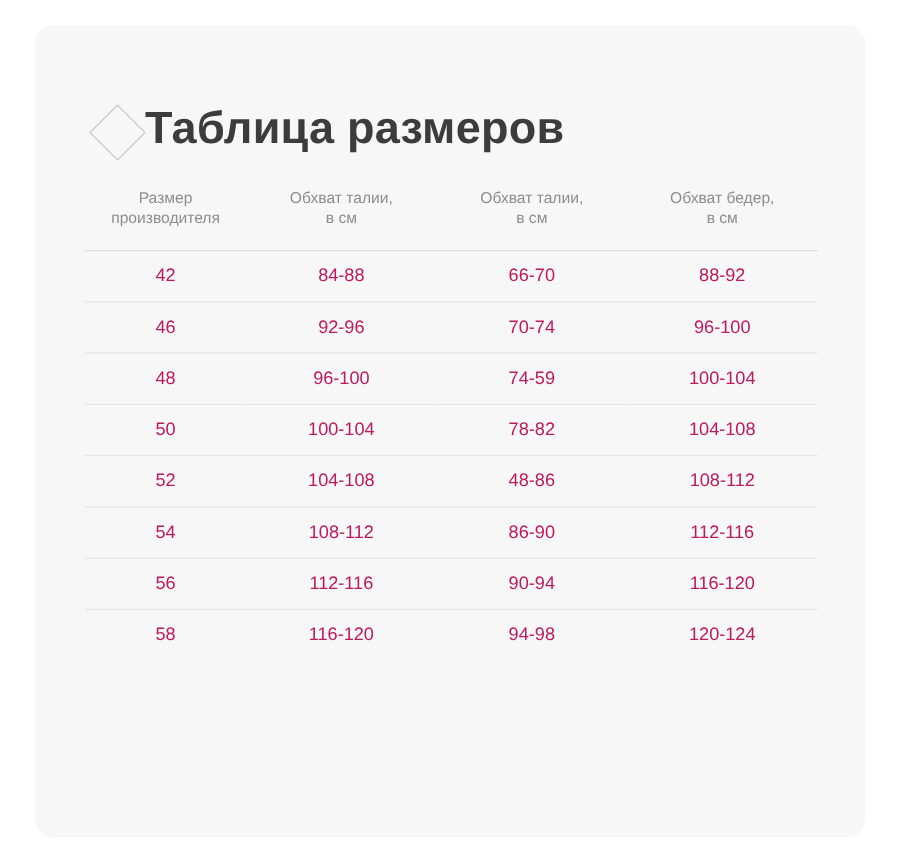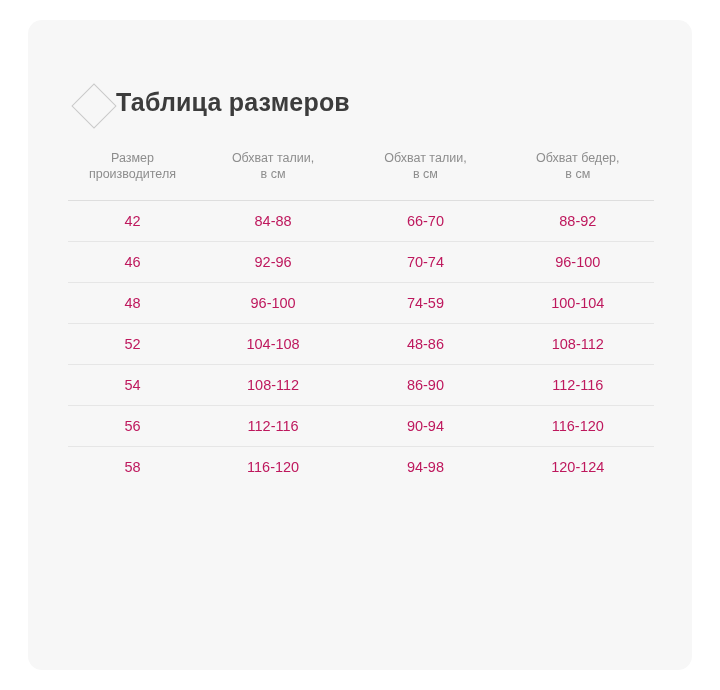--- a/index.html
+++ b/index.html
@@ -57,21 +57,21 @@
     top: 10px;
     width: 30px;
     height: 30px;
     border: 1px solid #c9c9c9;
     transform: rotate(45deg);
     background: transparent;
     display: block;
   }
 
   .page-title {
-    font-size: 25px;
+    font-size: 36px;
     line-height: 34px;
     font-weight: bold;
     color: #3c3c3c;
     letter-spacing: 0.2px;
     white-space: nowrap;
   }
 
   
   .table-wrap {
     position: absolute;
@@ -176,20 +176,26 @@
           <td>70-74</td>
           <td>96-100</td>
         </tr>
         <tr>
           <td>48</td>
           <td>96-100</td>
           <td>74-59</td>
           <td>100-104</td>
         </tr>
         <tr>
+          <td>50</td>
+          <td>100-104</td>
+          <td>78-82</td>
+          <td>104-108</td>
+        </tr>
+        <tr>
           <td>52</td>
           <td>104-108</td>
           <td>48-86</td>
           <td>108-112</td>
         </tr>
         <tr>
           <td>54</td>
           <td>108-112</td>
           <td>86-90</td>
           <td>112-116</td>

